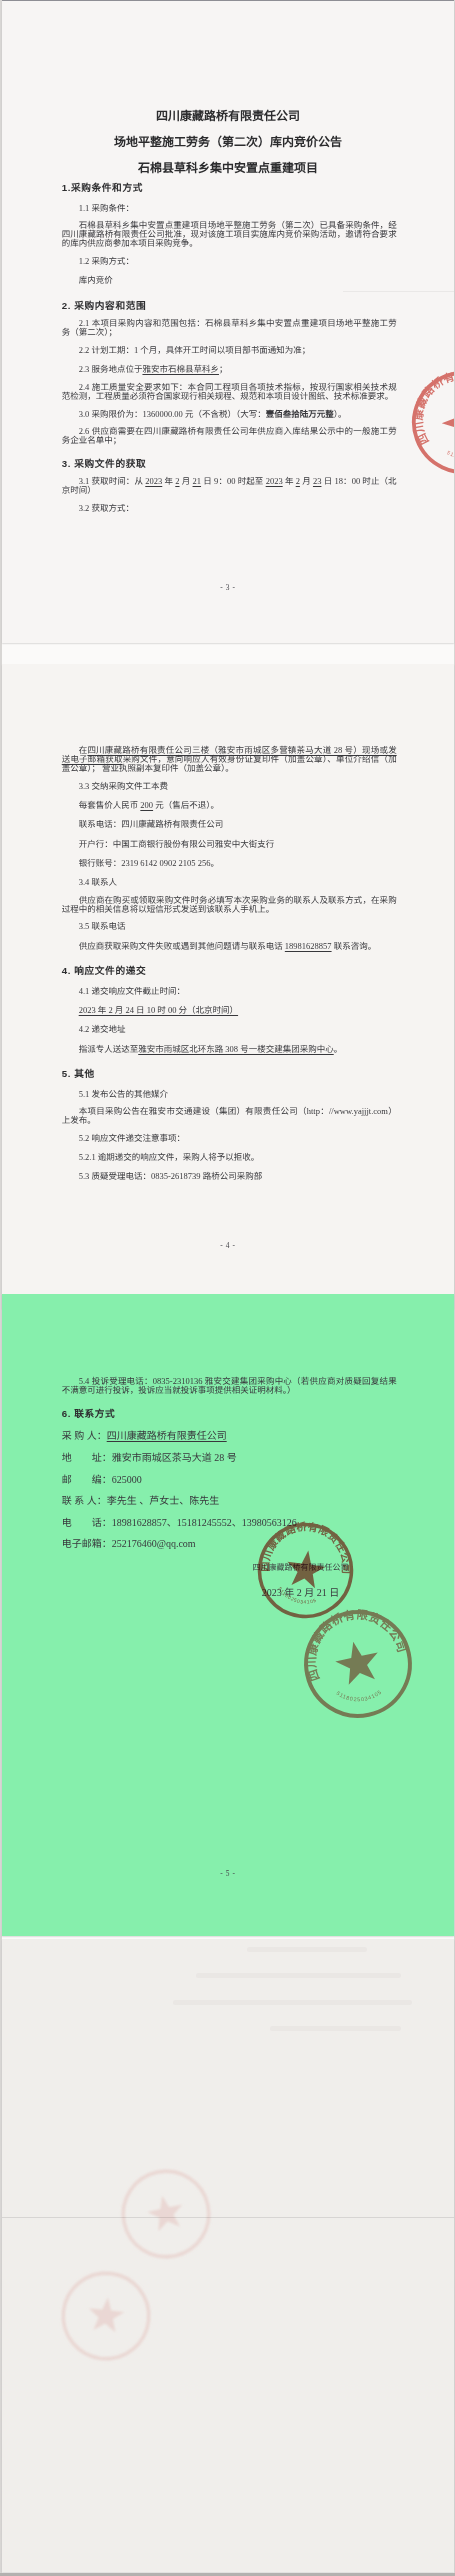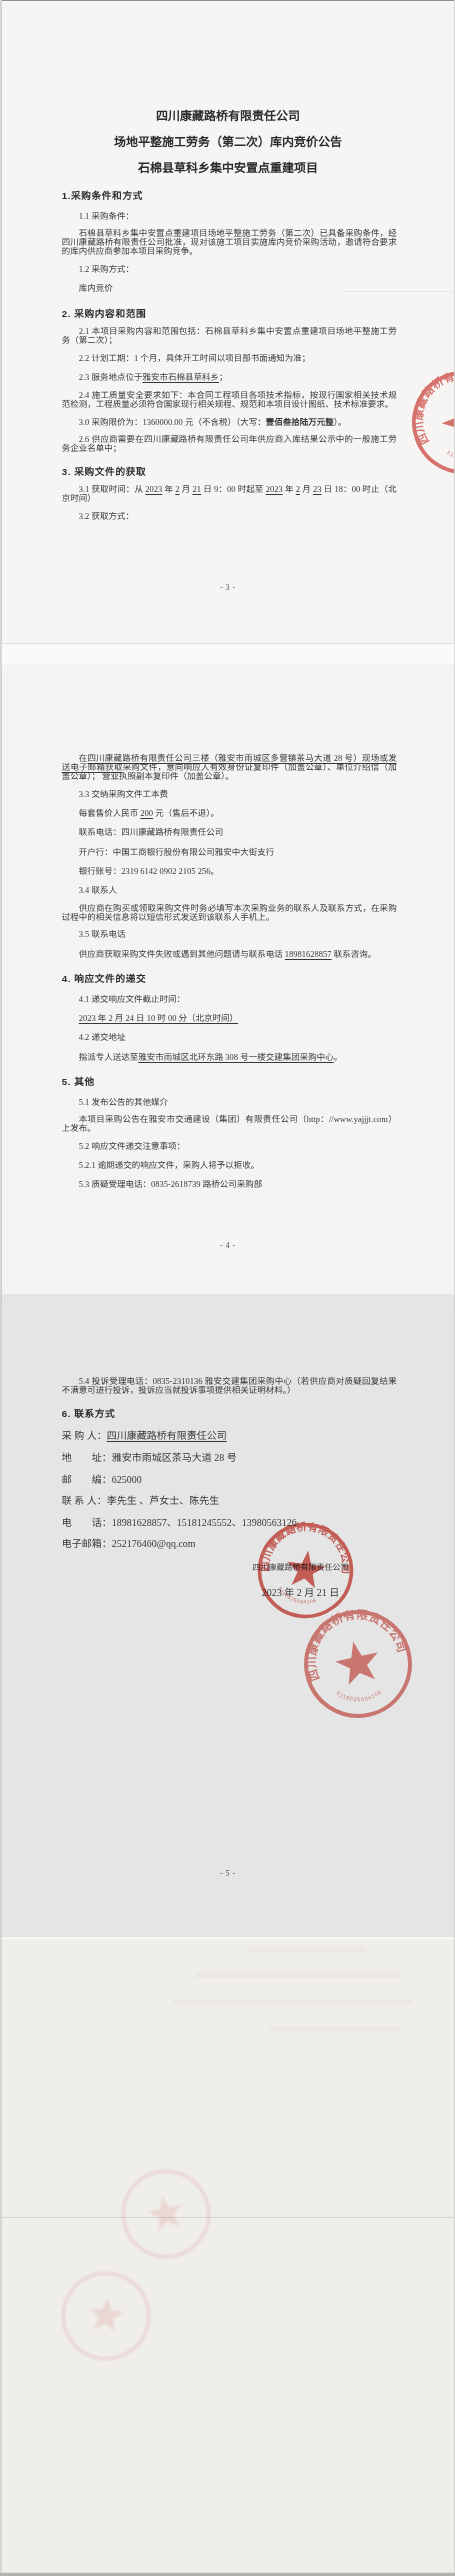--- a/index.html
+++ b/index.html
@@ -13,29 +13,29 @@
   .edge{position:absolute;left:0;right:0;background:#8e8e94;}
   .edge.top{top:0;height:1.1px;}
   .edge.bottom{bottom:0;height:3.4px;background:#b3b1af;}
   .edge-side{position:absolute;top:0;bottom:0;width:1.7px;background:#d8d6d4;}
   .edge-side.left{left:0;}
   .edge-side.right{right:0;}
 
   .page{position:absolute;left:1.7px;right:1.7px;box-shadow:0 0.6px 1.1px rgba(0,0,0,.12);overflow:hidden;}
   .page1{top:1.1px;height:642px;background:#f7f5f4;}
   .page2{top:664px;height:645px;background:#f6f4f2;}
-  .page3{top:1294px;height:642px;background:#e5e5e5;padding-left:39px;}
+  .page3{top:1294px;height:642px;background:#86efac;padding-left:39px;}
   .page4{top:1939px;height:633px;background:#f0eeeb;}
 
   .title-block{position:absolute;top:102px;left:0;width:100%;text-align:center;
     font-family:"Liberation Sans","DejaVu Sans",sans-serif;font-weight:700;
     font-size:12px;line-height:26px;color:#2c2c2e;}
   .flow{position:absolute;left:60px;width:335px;}
   .l{margin-top:6.8px;font-size:8.5px;line-height:12.5px;text-indent:2em;}
-  .flow > .l:first-child{margin-top:8px;}
+  .flow > .l:first-child{margin-top:0;}
   .l.pj{line-height:9px;text-align:justify;}
   .l.h1{margin-top:10.8px;text-indent:0;
     font-family:"Liberation Sans","DejaVu Sans",sans-serif;
     font-weight:700;font-size:9.7px;line-height:15px;letter-spacing:0.6px;color:#2e2e30;}
   .u{text-decoration:underline;text-underline-offset:2.3px;text-decoration-thickness:0.6px;}
   .b{font-weight:700;}
   .pageno{position:absolute;left:0;width:100%;text-align:center;font-size:7.4px;color:#44444a;letter-spacing:0.6px;}
 
   .crow{height:21.6px;font-size:10px;}
   .crow .clabel{white-space:pre;}

